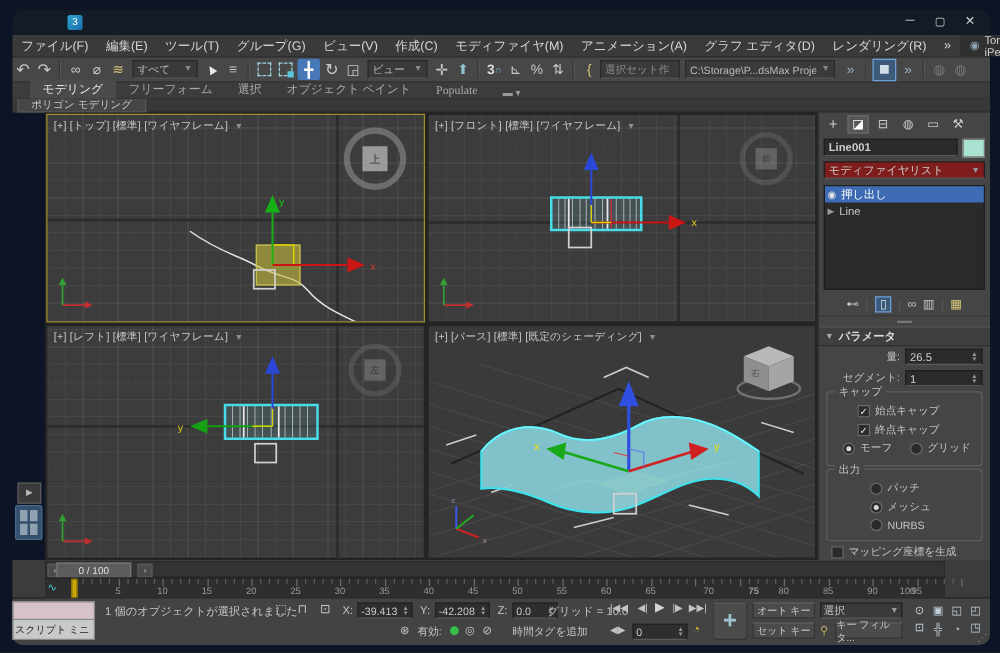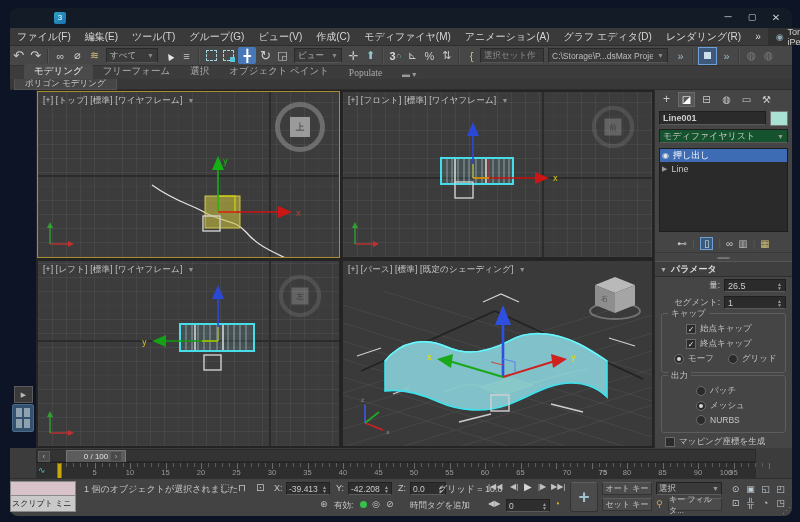--- a/index.html
+++ b/index.html
@@ -358,21 +358,21 @@
         <span class="cptab">▭</span>
         <span class="cptab">⚒</span>
       </div>
       <div style="display:flex;align-items:center;padding:2px 4px;gap:4px;height:16px;font-weight:bold;">
         <div class="field" style="flex:1;height:14px;">
             <span>Line001</span>
           </div>
         <div style="width:16px;height:13px;background:#a9e2d2;border:1px solid #777;"></div>
       </div>
       <div style="padding:1px 4px;height:16px;">
-        <div class="field" style="height:14px;background:#14532d;">
+        <div class="field" style="height:14px;background:#7f1d1d;">
           <span>モディファイヤリスト</span>
             <span style="margin-left:auto;color:#999;font-size:7px;">▼</span>
         </div>
       </div>
       <div style="margin:2px 4px;height:82px;background:#2a2a2a;border:1px solid #1d1d1d;">
         <div style="height:13px;background:#3d6cb5;display:flex;align-items:center;padding:0 2px;color:#fff;font-size:9px;">
           <span style="margin-right:4px;font-size:8px;color:#e8e8e8;">◉</span>
           <span>押し出し</span>
         </div>
         <div style="height:13px;display:flex;align-items:center;padding:0 2px;color:#c8c8c8;font-size:9px;">
@@ -449,21 +449,21 @@
           <span class="chk" style="color:transparent;">✓</span>
           <span>マッピング座標を生成</span>
         </div>
 
     </div>
   </div>
 
   <div class="timeline">
     <div class="abs" style="left:26px;top:1px;width:720px;height:13px;background:#333;border:1px solid #2a2a2a;box-sizing:border-box;">
       <span class="abs" style="left:1px;top:1px;width:10px;height:9px;background:#4a4a4a;border:1px solid #5a5a5a;color:#bbb;font-size:7px;text-align:center;line-height:9px;">‹</span>
-      <span class="abs" style="left:29px;top:0;width:58px;height:11px;background:#5c5c5c;border:1px solid #777;color:#e0e0e0;font-size:8px;text-align:center;line-height:11px;">0 / 100</span>
+      <span class="abs" style="left:8px;top:0;width:58px;height:11px;background:#5c5c5c;border:1px solid #777;color:#e0e0e0;font-size:8px;text-align:center;line-height:11px;">0 / 100</span>
       <span class="abs" style="left:73px;top:1px;width:10px;height:9px;background:#4a4a4a;border:1px solid #5a5a5a;color:#bbb;font-size:7px;text-align:center;line-height:9px;">›</span>
     </div>
     <div class="abs" style="left:26px;top:14px;width:720px;height:16px;background:#2e2e2e;border-top:1px solid #222;">
       <span class="abs" style="left:2px;top:2px;color:#4ac8c8;font-size:9px;">∿</span>
       <div id="ruler" class="abs" style="left:0;top:0;width:720px;height:16px;">
           <span class="tick maj" style="left: 23px;"></span>
           <span class="tick" style="left: 30.1px;"></span>
           <span class="tick" style="left: 37.2px;"></span>
           <span class="tick" style="left: 44.3px;"></span>
           <span class="tick" style="left: 51.4px;"></span>

